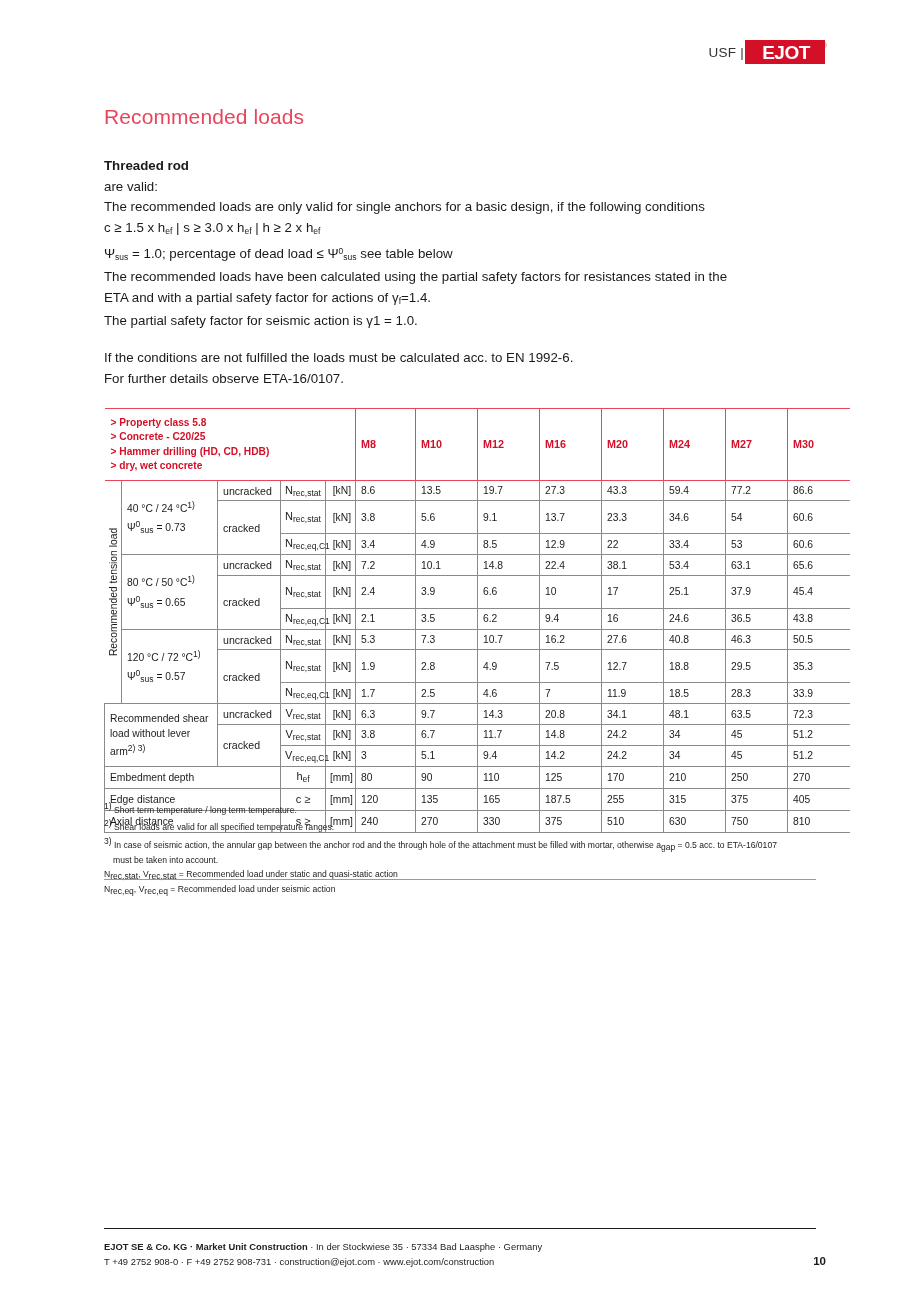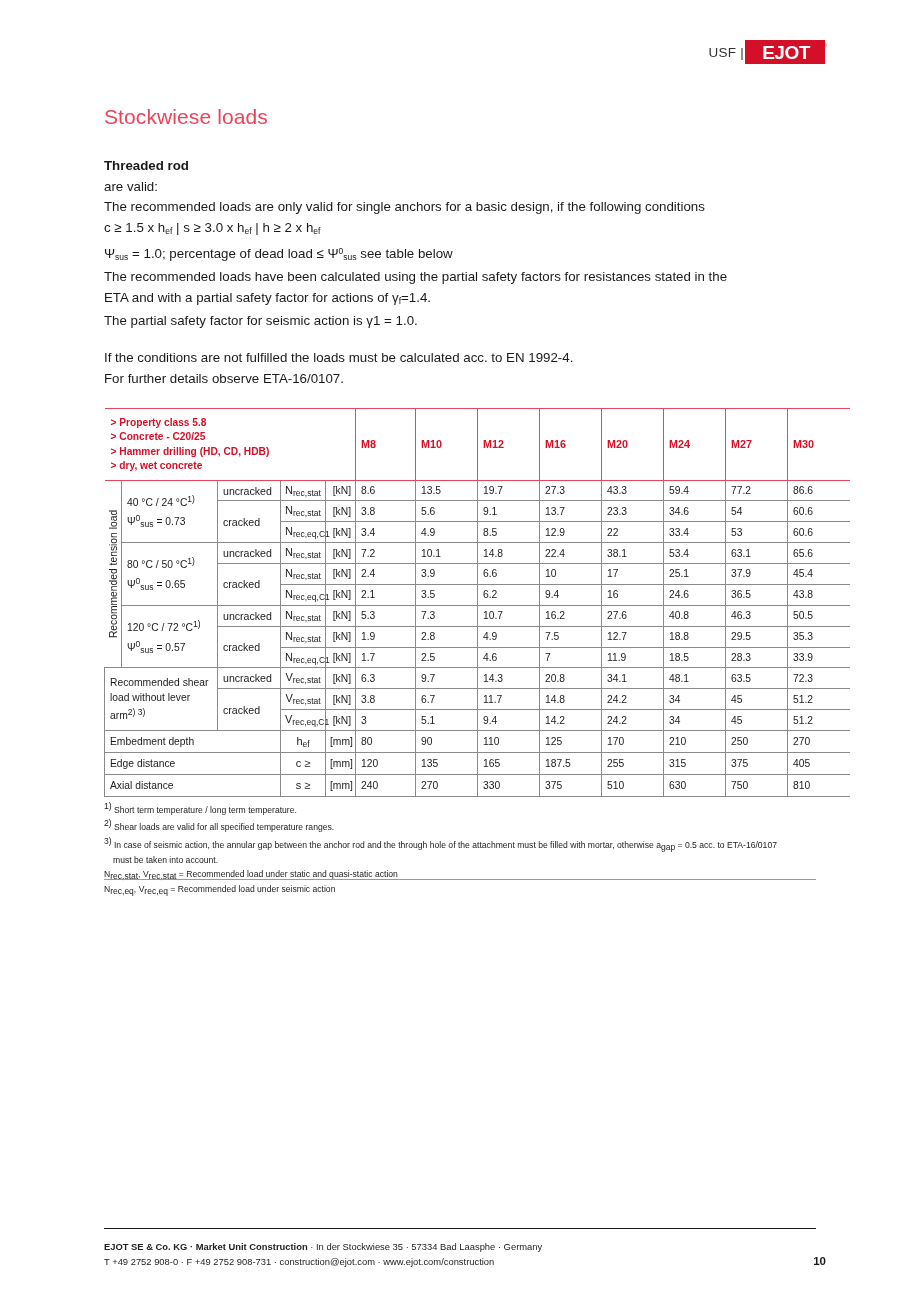--- a/index.html
+++ b/index.html
@@ -44,21 +44,21 @@
   .msize{border-right:1.1px solid #e8455c !important;border-bottom:1.1px solid #e8455c !important;
          border-top:1.1px solid #e8455c !important;color:#d31027;font-weight:bold;font-size:10.8px;
          padding-left:5px;vertical-align:middle;}
   .msize.first{border-left:1.1px solid #e8455c !important;}
   .msize.last{border-right:none !important;margin-top:8px;}
 
   .rot{width:17px;position:relative;border-top:none;border-bottom:none;border-left:none;}
   .rotlabel{position:absolute;left:50%;top:50%;transform:translate(-50%,-50%) rotate(-90deg);
             white-space:nowrap;font-size:10.3px;}
 
-  .tempcell{font-size:10.3px;line-height:16px;padding:10px 5px;}
+  .tempcell{font-size:10.3px;line-height:16px;padding:16px 5px;}
   .crk{font-size:10.6px;padding-left:5px;}
   .sym{font-size:11px;padding-left:4px;white-space:nowrap;text-align:center;}
   .unit{font-size:10.3px;padding-left:4px;text-align:right;}
   .val{font-size:10.3px;padding-left:5px;}
   .rowlabel{font-size:10.3px;line-height:15px;padding:3px 5px;}
   .last-col{border-right:none;}
 
   
   .fn{position:absolute;left:104px;top:800px;width:716px;font-size:8.6px;line-height:13.6px;color:#1a1a1a;}
   .fn div{margin:0;}
@@ -77,33 +77,33 @@
 <div class="page">
 
   <div class="hdr">
     <div class="hdr-label">USF | Winter</div>
     <div class="logo">
       <span class="logo-text">EJOT</span>
     </div>
     <span class="logo-reg">®</span>
   </div>
 
-  <div class="title">Stockwiese loads</div>
+  <div class="title">Recommended loads</div>
 
   <div class="intro">
     <p class="b">Threaded rod</p>
     <p>are valid:</p>
     <p>The recommended loads are only valid for single anchors for a basic design, if the following conditions</p>
     <p><span>c ≥ 1.5 x h</span><sub>ef</sub><span>  |  s ≥ 3.0 x h</span><sub>ef</sub><span>  |  h ≥ 2 x h</span><sub>ef</sub></p>
     <p><span>Ψ</span><sub>sus</sub><span> = 1.0; percentage of dead load ≤ Ψ</span><sup>0</sup><sub>sus</sub><span> see table below</span></p>
     <p>The recommended loads have been calculated using the partial safety factors for resistances stated in the</p>
     <p><span>ETA and with a partial safety factor for actions of γ</span><sub>f</sub><span>=1.4.</span></p>
     <p>The partial safety factor for seismic action is γ1 = 1.0.</p>
     <div class="gap"></div>
-    <p>If the conditions are not fulfilled the loads must be calculated acc. to EN 1992-4.</p>
+    <p>If the conditions are not fulfilled the loads must be calculated acc. to EN 1992-6.</p>
     <p>For further details observe ETA-16/0107.</p>
   </div>
 
   <div class="tbl">
     <table>
       <colgroup>
         <col style="width:17px">
           <col style="width:96px">
           <col style="width:63px">
         <col style="width:45px">

